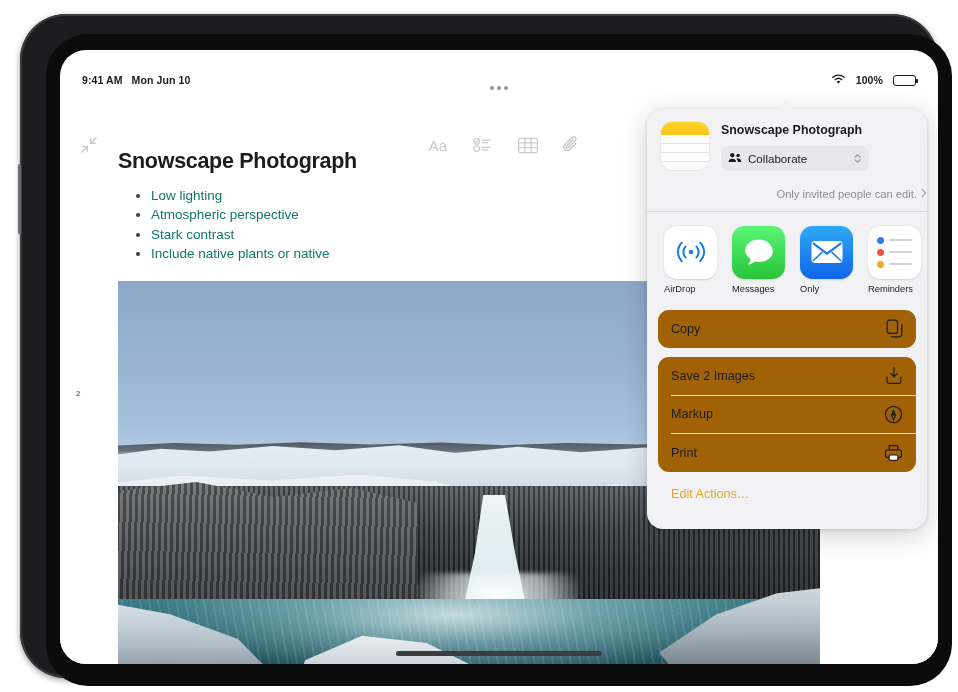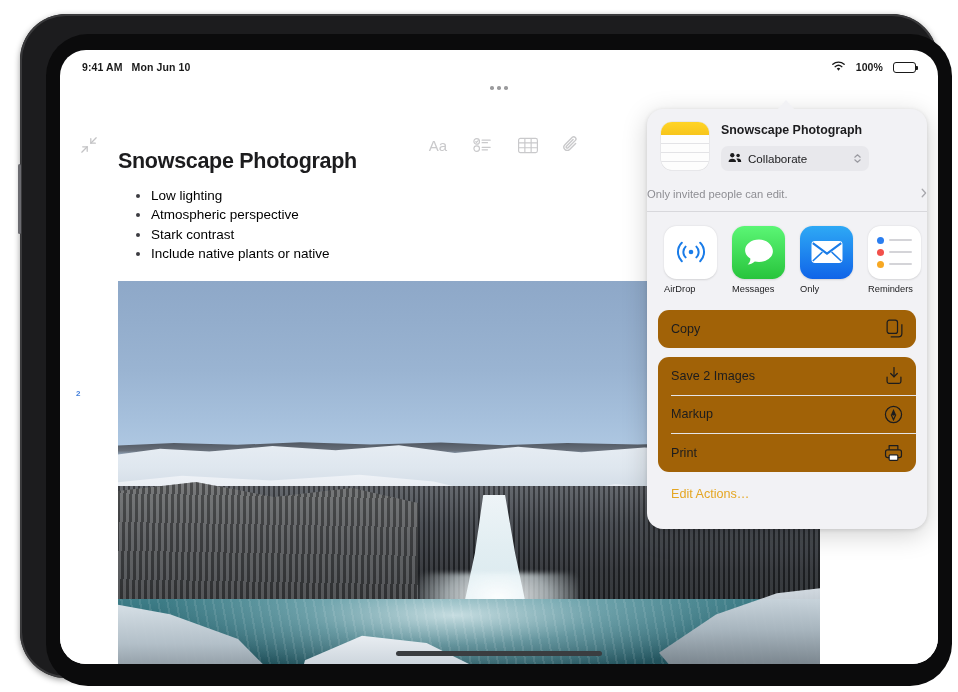--- a/index.html
+++ b/index.html
@@ -36,21 +36,21 @@
     position: absolute;
     left: 40px; top: 36px;
     width: 878px; height: 614px;
     background: #ffffff;
     border-radius: 26px;
     overflow: hidden;
   }
 
   
   #status-bar {
-    position: absolute; left: 0; top: 4px; width: 100%; height: 26px;
+    position: absolute; left: 0; top: 17px; width: 100%; height: 26px;
     display: flex; align-items: center; justify-content: space-between;
     padding: 0 22px;
     font-size: 10.5px; font-weight: bold; color: #1a1a1a;
     letter-spacing: .1px;
     z-index: 30;
   }
   #status-left { display: flex; gap: 9px; }
   #status-right { display: flex; align-items: center; gap: 10px; }
   .battery-shell {
     width: 23px; height: 11px; border: 1.2px solid #1a1a1a;
@@ -95,21 +95,21 @@
     position: absolute; left: 0; top: 68px; width: 100%; bottom: 0;
     background: #fff;
   }
   #note-title {
     position: absolute; left: 58px; top: 31px;
     font-size: 21.5px; font-weight: bold; color: #1c1c1e;
     letter-spacing: -.3px;
   }
   #note-bullets {
     position: absolute; left: 74px; top: 68px;
-    font-size: 13.5px; color: #000000; line-height: 19.3px;
+    font-size: 13.5px; color: #0f766e; line-height: 19.3px;
     list-style: none;
   }
   #note-bullets li { position: relative; padding-left: 17px; }
   #note-bullets li::before {
     content: ""; position: absolute; left: 2px; top: 8px;
     width: 4px; height: 4px; border-radius: 50%; background: #3c3c41;
   }
 
   
   #photo {
@@ -253,21 +253,21 @@
   #collaborate-select {
     margin-top: 9px; height: 25px; width: 148px;
     background: #e8e8ec; border-radius: 7px;
     display: flex; align-items: center; gap: 6px; padding: 0 7px;
     font-size: 11.6px; color: #1c1c1e; font-weight: 500;
   }
   #collab-chevrons { margin-left: auto; display: flex; flex-direction: column; gap: 1px; color: #9a9aa0; }
   #share-permission {
     text-align: center; font-size: 11.2px; color: #8e8e93;
     padding: 7px 0 11px 0;
-    display: flex; align-items: center; justify-content: space-between; gap: 4px;
+    display: flex; align-items: center; justify-content: flex-end; gap: 4px;
   }
   .divider { height: .6px; background: #d8d8dc; }
 
   
   #app-row {
     display: flex; gap: 15px; padding: 14px 0 10px 17px;
     overflow: hidden;
   }
   .app-item { width: 53px; flex: none; text-align: left; }
   .app-icon {

